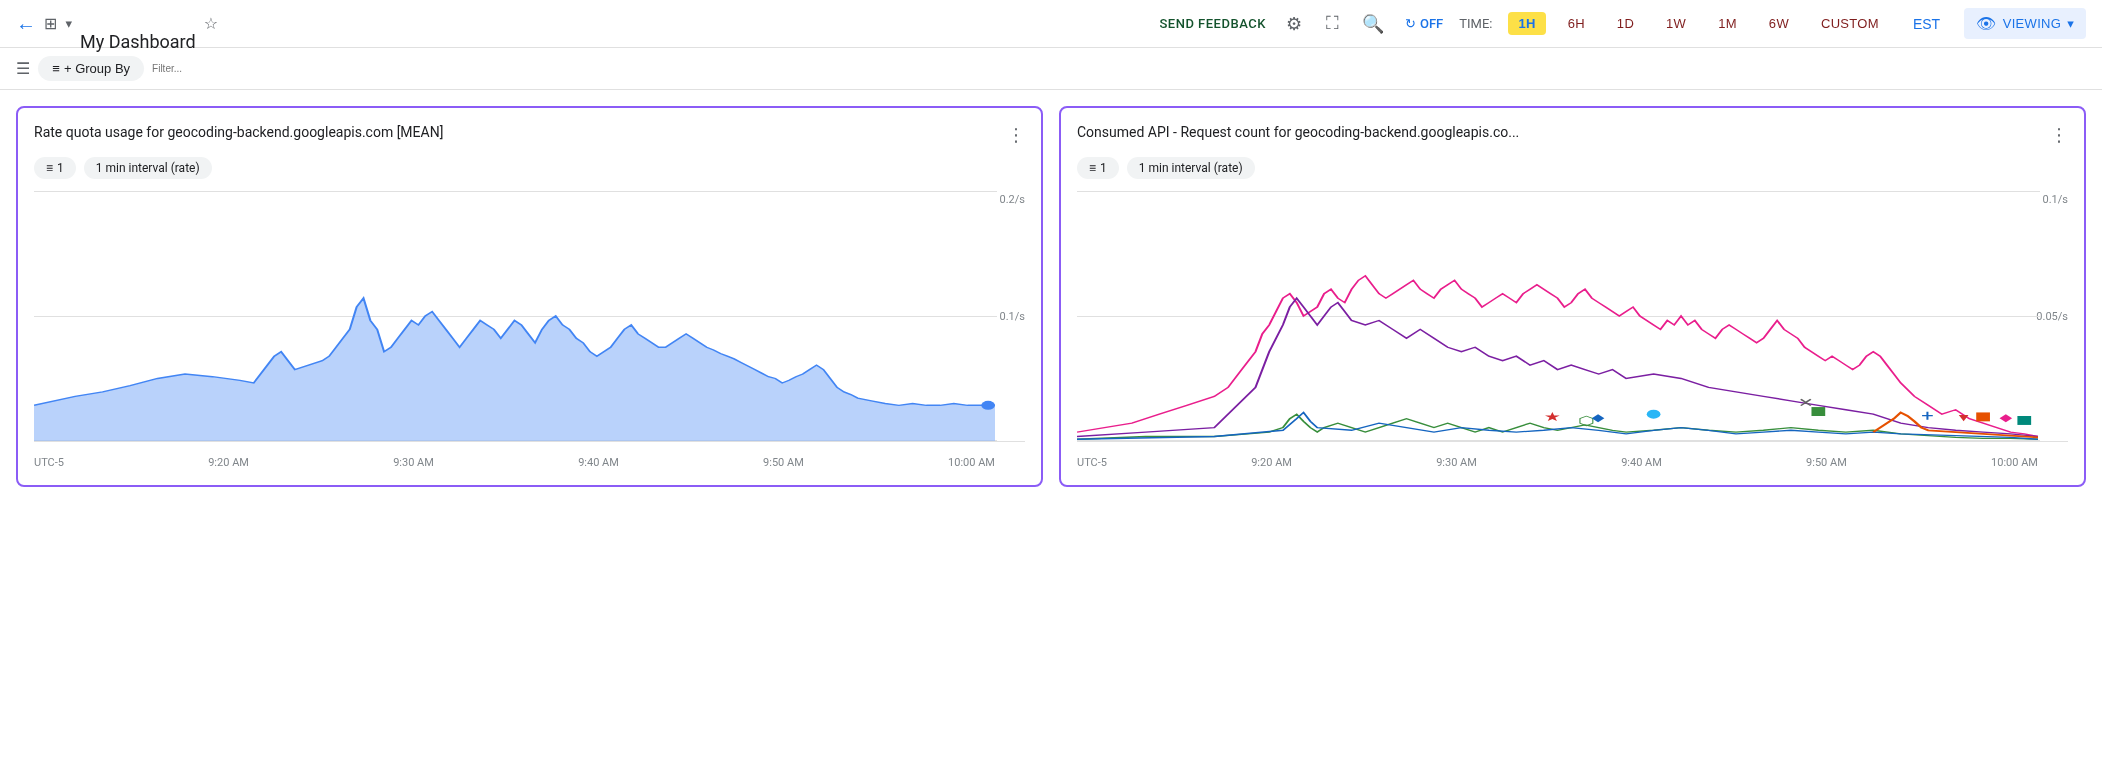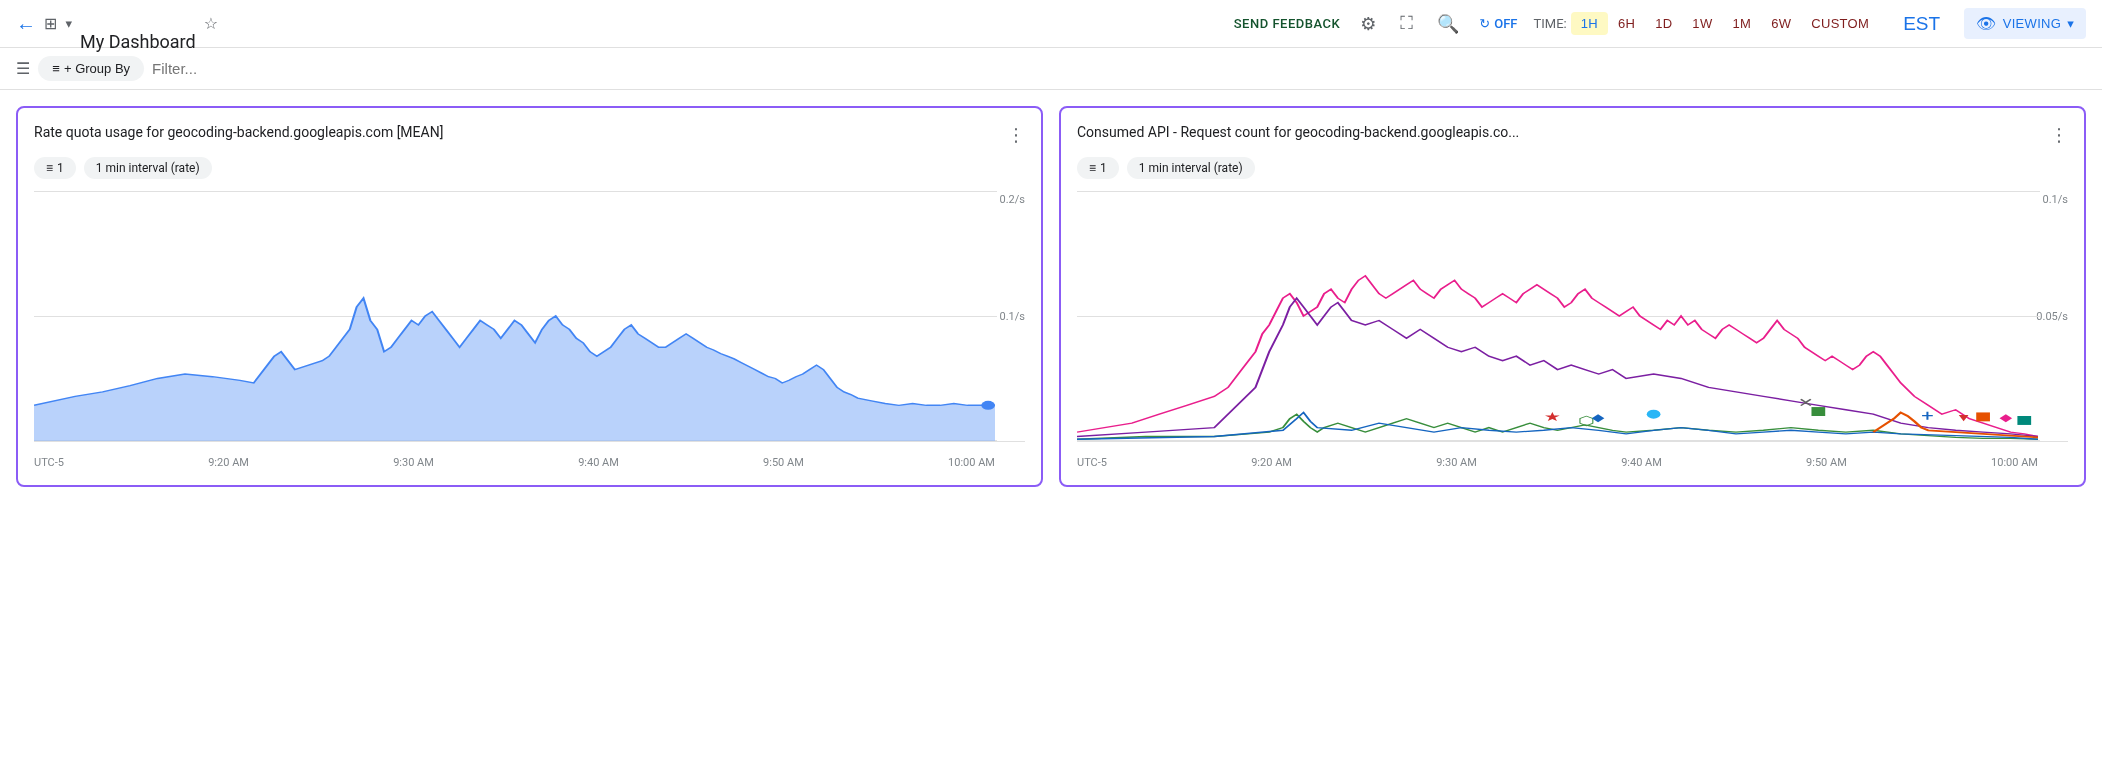--- a/index.html
+++ b/index.html
@@ -16,40 +16,41 @@
     }
     .header-left { display: flex; align-items: center; gap: 8px; flex: 1; }
     .back-btn { color: #1a73e8; cursor: pointer; font-size: 20px; background: none; border: none; }
     .grid-icon { color: #5f6368; font-size: 16px; }
     .title { font-size: 18px; font-weight: 400; color: #202124; margin-top: 36px; }
     .star-icon { color: #5f6368; font-size: 16px; cursor: pointer; }
     .header-center { display: flex; align-items: center; gap: 16px; }
     .send-feedback { color: #14532d; font-weight: 500; font-size: 13px; letter-spacing: 0.5px; cursor: pointer; text-transform: uppercase; }
     .icon-btn { color: #5f6368; cursor: pointer; font-size: 18px; background: none; border: none; padding: 4px; }
     .auto-refresh { display: flex; align-items: center; gap: 4px; color: #1a73e8; font-size: 13px; cursor: pointer; font-weight: 500; }
-    .time-section { display: flex; align-items: center; gap: 0; }
+    .time-section { display: flex; align-items: center; gap: 12px; }
     .time-label { color: #5f6368; font-size: 13px; margin-right: 4px; }
     .time-btn {
       padding: 4px 10px;
       border: none;
       background: none;
       color: #7f1d1d;
       font-size: 13px;
       font-weight: 500;
       cursor: pointer;
       border-radius: 4px;
       letter-spacing: 0.3px;
     }
     .time-btn.active {
-      background: #fef9c3;
+      background: #fde047;
       color: #1a73e8;
+      font-weight: bold;
     }
     .timezone-btn {
       color: #1a73e8;
-      font-size: 19px;
+      font-size: 14px;
       font-weight: 500;
       cursor: pointer;
       background: none;
       border: none;
       padding: 4px 8px;
     }
     .viewing-btn {
       display: flex;
       align-items: center;
       gap: 6px;
@@ -82,21 +83,21 @@
       border: none;
       border-radius: 16px;
       padding: 5px 14px;
       font-size: 13px;
       color: #202124;
       cursor: pointer;
     }
     .filter-input {
       border: none;
       outline: none;
-      font-size: 15px;
+      font-size: 10px;
       color: #3b82f6;
       background: transparent;
       flex: 1;
     }
 
     
     .dashboard {
       display: flex;
       gap: 16px;
       padding: 16px;

